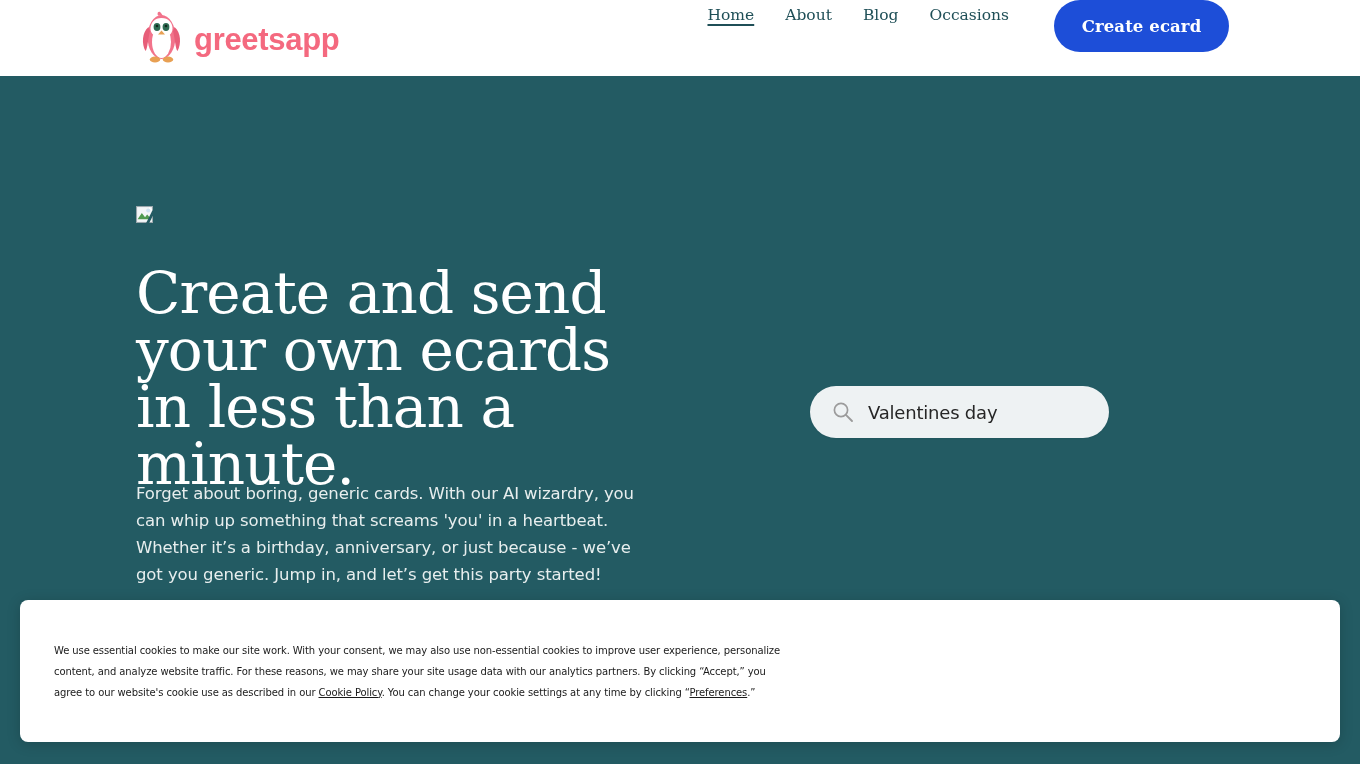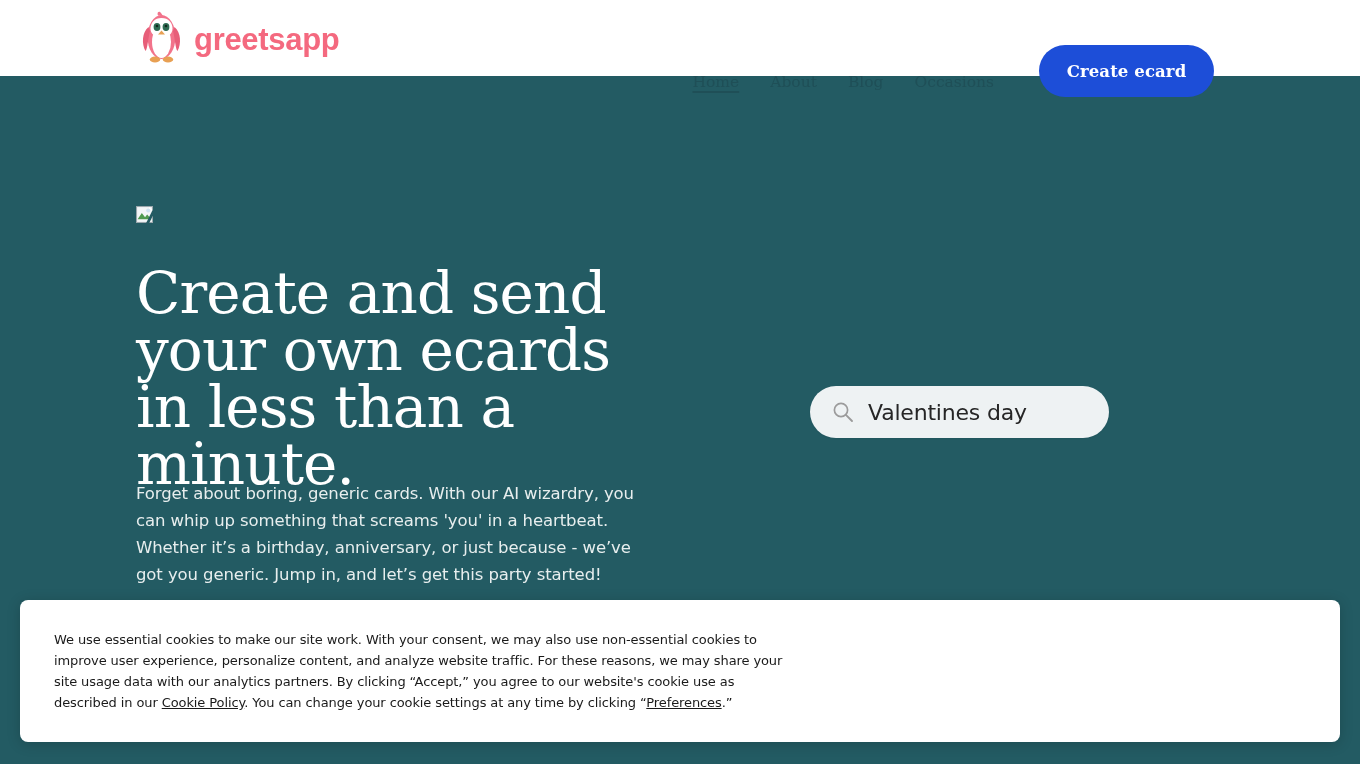--- a/index.html
+++ b/index.html
@@ -53,25 +53,25 @@
     font-weight: 700;
     color: #f4697f;
     letter-spacing: -0.3px;
     line-height: 1;
     position: relative;
     top: 1px;
   }
 
   .main-nav {
     position: absolute;
-    right: 146px;
+    right: 131px;
     top: 0;
     height: 97px;
     display: flex;
-    align-items: flex-end;
+    align-items: flex-start;
     gap: 0;
   }
 
   .nav-link {
     font-family: "DejaVu Serif", serif;
     font-size: 15.5px;
     font-weight: 400;
     color: #1f4f57;
     text-decoration: none;
     padding: 6px 0;
@@ -167,21 +167,21 @@
     padding-left: 22px;
     gap: 14px;
     cursor: text;
     box-shadow: 0 1px 2px rgba(0,0,0,0.06);
   }
 
   .search-icon { width: 22px; height: 22px; flex: none; display: block; }
 
   .search-value {
     font-family: "DejaVu Sans", sans-serif;
-    font-size: 22px;
+    font-size: 18px;
     color: #262626;
     letter-spacing: -0.2px;
     border: none;
     background: transparent;
     outline: none;
     width: 210px;
     padding: 0;
   }
 
   
@@ -196,21 +196,21 @@
     box-shadow: 0 2px 14px rgba(0,0,0,0.18);
     z-index: 10;
     display: flex;
     align-items: center;
     padding: 0 34px 0 34px;
   }
 
   .cookie-text {
     width: 740px;
     font-family: "DejaVu Sans", sans-serif;
-    font-size: 13px;
+    font-size: 10px;
     line-height: 21px;
     color: #1a1a1a;
     letter-spacing: -0.1px;
   }
 
   .cookie-text a {
     color: #1a1a1a;
     text-decoration: underline;
     cursor: pointer;
   }

